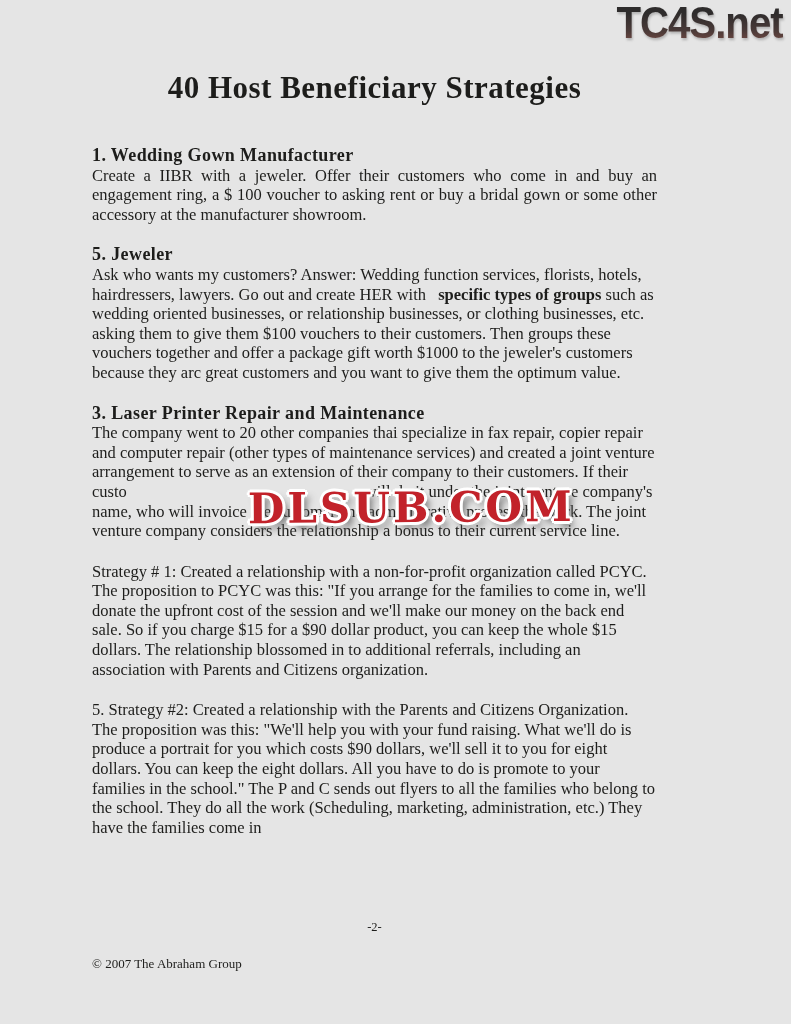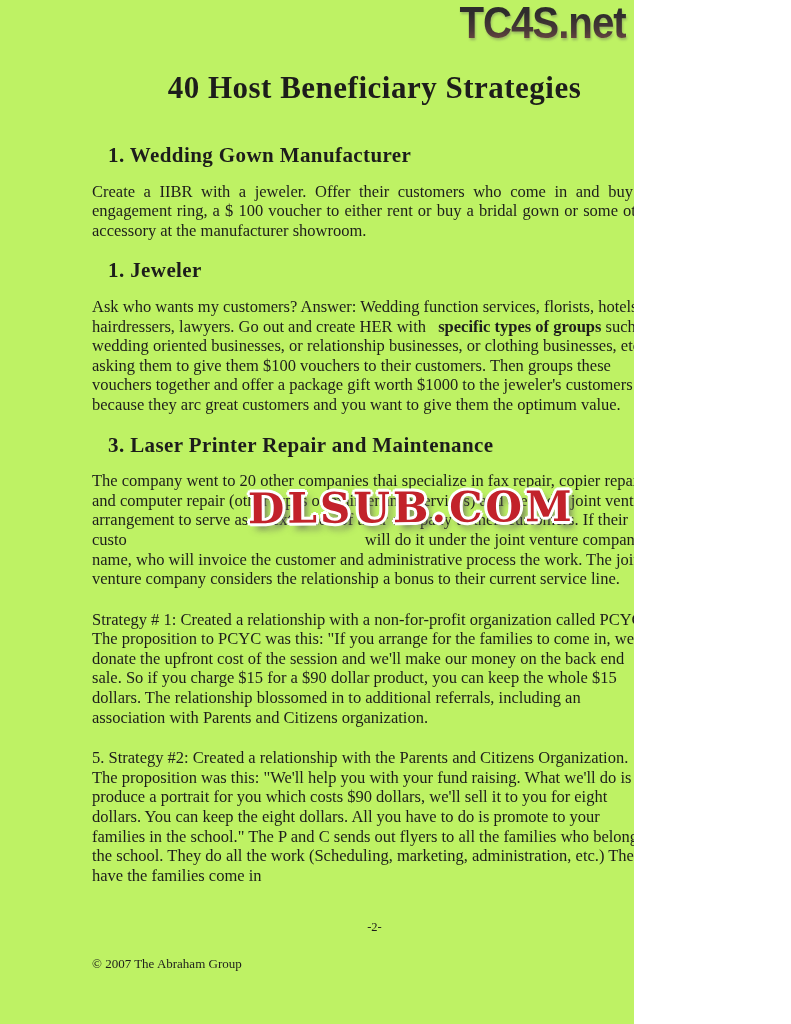--- a/index.html
+++ b/index.html
@@ -1,19 +1,19 @@
 <!DOCTYPE html>
 <html><head>
 <meta charset="utf-8">
 <style>
   html,body{margin:0;padding:0;background:#ffffff;}
   .page{
     position:relative;
-    width:634px;height:1024px;
-    background:#bef264;
+    width:791px;height:1024px;
+    background:#e5e5e5;
     overflow:hidden;
     font-family:"Liberation Serif",serif;
     color:#1d1d1b;
   }
   
   .tc4s{
     position:absolute;top:-2px;right:8px;
     font-family:"Liberation Sans",sans-serif;
     font-weight:bold;
     font-size:41px;
@@ -31,23 +31,23 @@
   h1.title{
     font-size:31px;
     line-height:36px;
     margin:70px 0 40px 0;
     text-align:center;
     letter-spacing:0.5px;
     font-weight:bold;
   }
   section{margin:0 0 21px 0;}
   h2.sec-head{
-    font-size:21px;
+    font-size:18px;
     line-height:19.6px;
-    margin:16px;
+    margin:0;
     font-weight:bold;
     letter-spacing:0.4px;
   }
   .content p{
     font-size:16.5px;
     line-height:19.6px;
     margin:0;
   }
   p.justify{text-align:justify;}
   .bold-inline{font-weight:bold;margin-left:8px;}
@@ -93,25 +93,25 @@
 <div class="page">
 
   <div class="tc4s">TC4S.net</div>
 
   <div class="content">
 
     <h1 class="title">40 Host Beneficiary Strategies</h1>
 
     <section>
       <h2 class="sec-head">1. Wedding Gown Manufacturer</h2>
-      <p class="justify">Create a IIBR with a jeweler. Offer their customers who come in and buy an engagement ring, a $ 100 voucher to either rent or buy a bridal gown or some other accessory at the manufacturer showroom.</p>
+      <p class="justify">Create a IIBR with a jeweler. Offer their customers who come in and buy an engagement ring, a $ 100 voucher to asking rent or buy a bridal gown or some other accessory at the manufacturer showroom.</p>
     </section>
 
     <section>
-      <h2 class="sec-head">1. Jeweler</h2>
+      <h2 class="sec-head">5. Jeweler</h2>
       <p><span>Ask who wants my customers? Answer: Wedding function services, florists, hotels, hairdressers, lawyers. Go out and create HER with </span><span class="bold-inline">specific types of groups</span><span> such as wedding oriented businesses, or relationship businesses, or clothing businesses, etc. asking them to give them $100 vouchers to their customers. Then groups these vouchers together and offer a package gift worth $1000 to the jeweler's customers because they arc great customers and you want to give them the optimum value.</span></p>
     </section>
 
     <section>
       <h2 class="sec-head">3. Laser Printer Repair and Maintenance</h2>
       <p><span>The company went to 20 other companies thai specialize in fax repair, copier repair and computer repair (other types of maintenance services) and created a joint venture arrangement to serve as an extension of their company to their customers. If their custo</span><span class="gap"></span><span>will do it under the joint venture company's name, who will invoice the customer and administrative process the work. The joint venture company considers the relationship a bonus to their current service line.</span></p>
     </section>
 
     <section>
       <p>Strategy # 1: Created a relationship with a non-for-profit organization called PCYC. The proposition to PCYC was this: "If you arrange for the families to come in, we'll donate the upfront cost of the session and we'll make our money on the back end sale. So if you charge $15 for a $90 dollar product, you can keep the whole $15 dollars. The relationship blossomed in to additional referrals, including an association with Parents and Citizens organization.</p>

